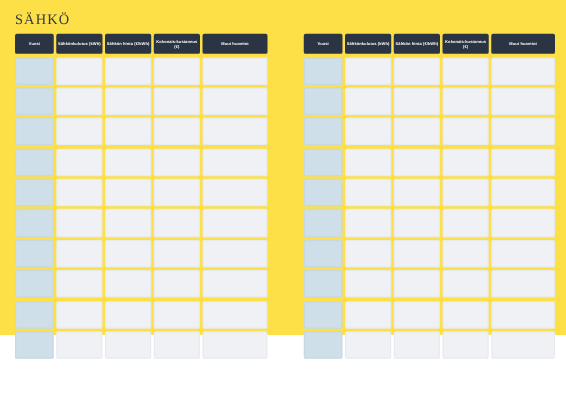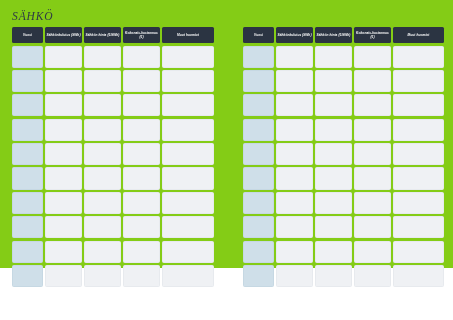--- a/index.html
+++ b/index.html
@@ -12,23 +12,22 @@
     height: 320px;
     overflow: hidden;
     font-family: "Liberation Sans", sans-serif;
     -webkit-font-smoothing: antialiased;
   }
 
   .page {
     position: relative;
     width: 453px;
     height: 268px;
-    background: #84cc16;
+    background: #fde047;
     box-sizing: border-box;
-    font-style: italic;
   }
 
   .page-title {
     position: absolute;
     left: 12px;
     top: 10px;
     font-family: "Liberation Serif", serif;
     font-size: 11.5px;
     letter-spacing: 0.9px;
     color: #2f3a46;

